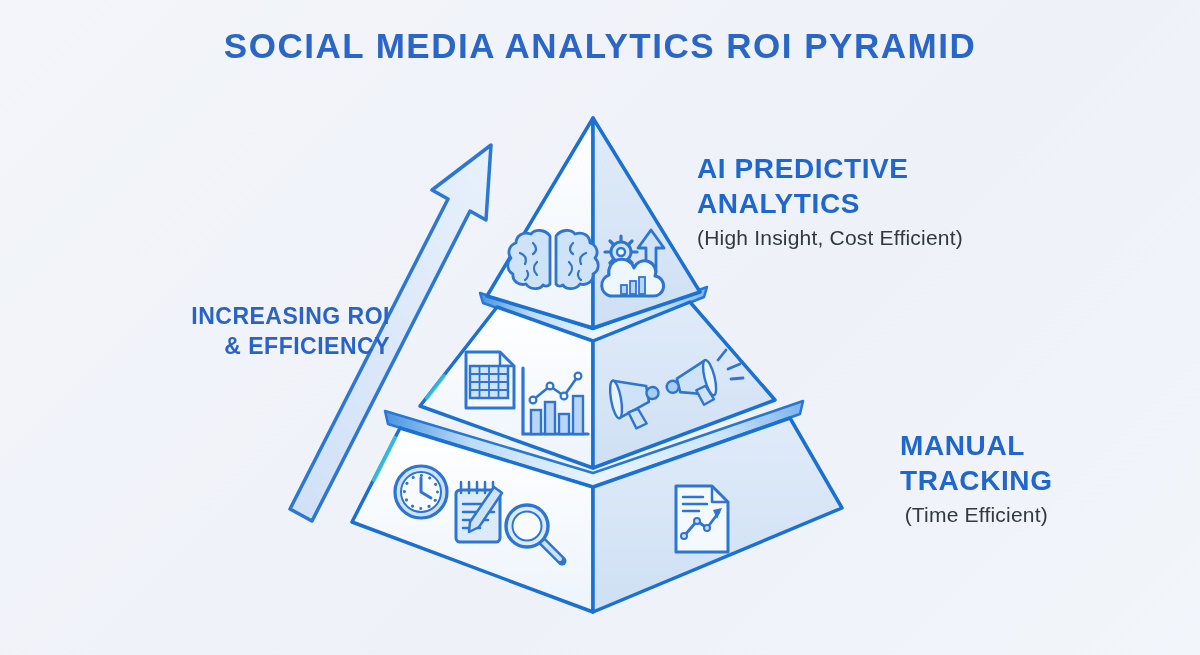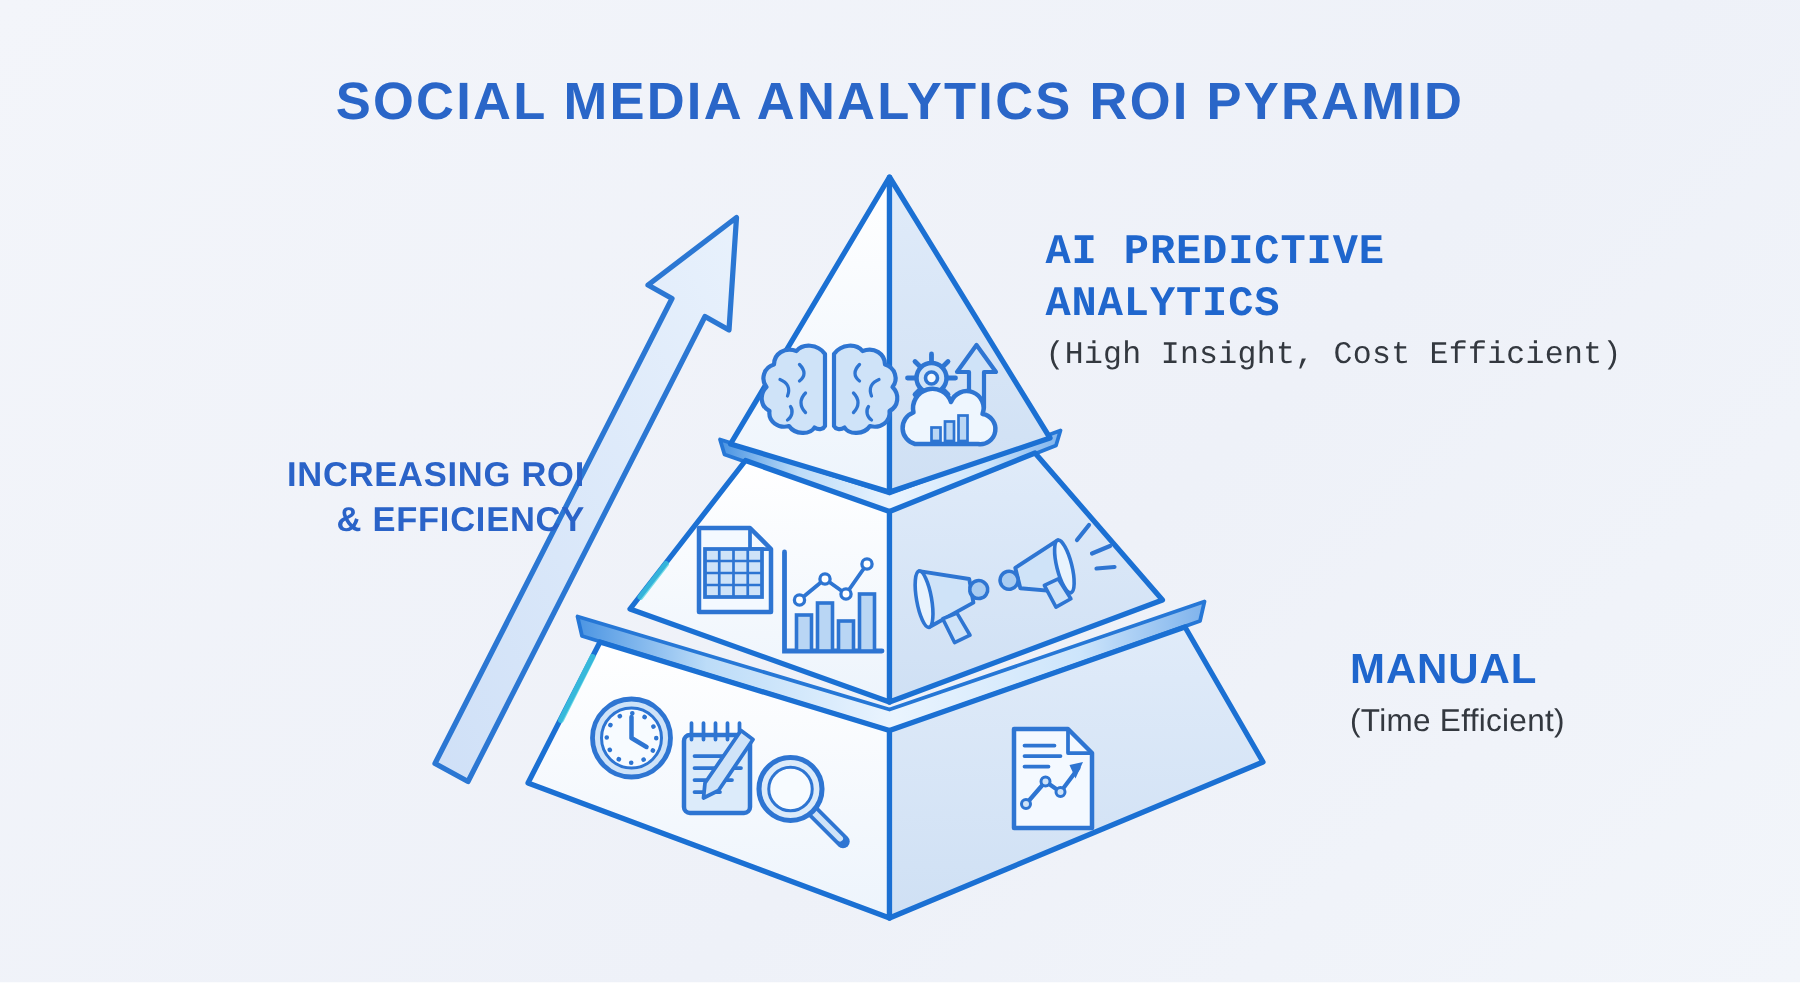--- a/index.html
+++ b/index.html
@@ -5,35 +5,35 @@
   html,body{margin:0;padding:0;}
   .canvas{
     position:relative;
     width:1200px;height:655px;
     background:linear-gradient(135deg,#f3f5fa 0%,#eef1f8 60%,#f2f5fa 100%);
     overflow:hidden;
     font-family:"Liberation Sans",sans-serif;
   }
   .art{position:absolute;left:0;top:0;width:1200px;height:655px;}
   .page-title{
-    position:absolute;left:0;right:0;top:48px;
+    position:absolute;left:0;right:0;top:26px;
     text-align:center;
     font-size:35px;font-weight:bold;letter-spacing:1.5px;
     color:#2a66c8;
   }
   .tier-label{position:absolute;}
   .tier-label .hline{
     font-size:28px;font-weight:bold;letter-spacing:0.6px;
     color:#1f66cd;line-height:1.24;
   }
   .tier-label .sub{
     margin-top:5px;
     font-size:21px;color:#33383f;letter-spacing:0.2px;text-align:center;
   }
-  .label-ai{left:697px;top:152px;font-family:Liberation Mono, monospace;}
+  .label-ai{left:697px;top:152px;}
   .label-basic{left:773px;top:318px;}
   .label-manual{left:855px;top:429px;margin-left:45px;}
   .roi-label{
     position:absolute;left:138px;top:301px;width:252px;
     text-align:right;
     font-size:23px;font-weight:bold;letter-spacing:0.5px;
     color:#2a63c8;line-height:1.32;
   }
 </style>
 </head>
@@ -183,16 +183,17 @@
 
   <div class="tier-label label-ai">
     <div class="hline">AI PREDICTIVE</div>
     <div class="hline">ANALYTICS</div>
     <div class="sub">(High Insight, Cost Efficient)</div>
   </div>
 
 
   <div class="tier-label label-manual">
     <div class="hline">MANUAL</div>
+    <div class="hline">TRACKING</div>
     <div class="sub">(Time Efficient)</div>
   </div>
 
 </div>
 
 </body></html>

